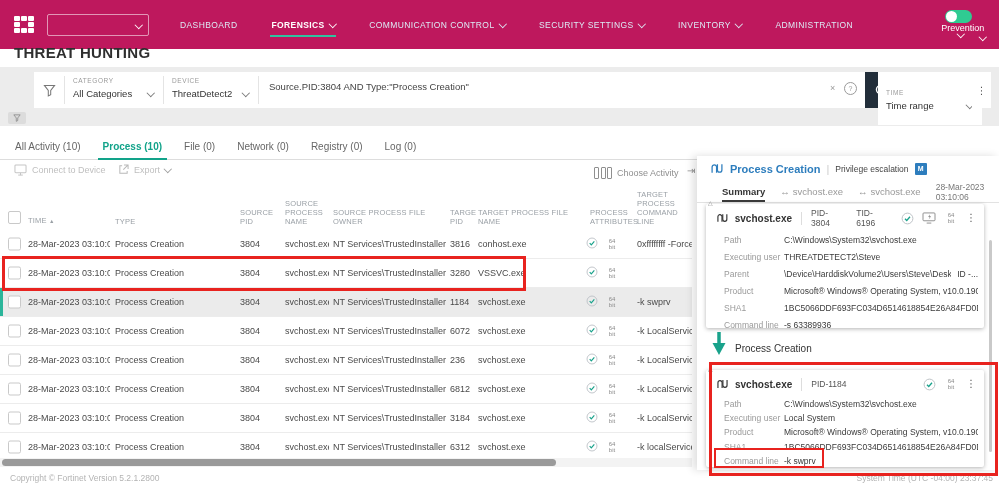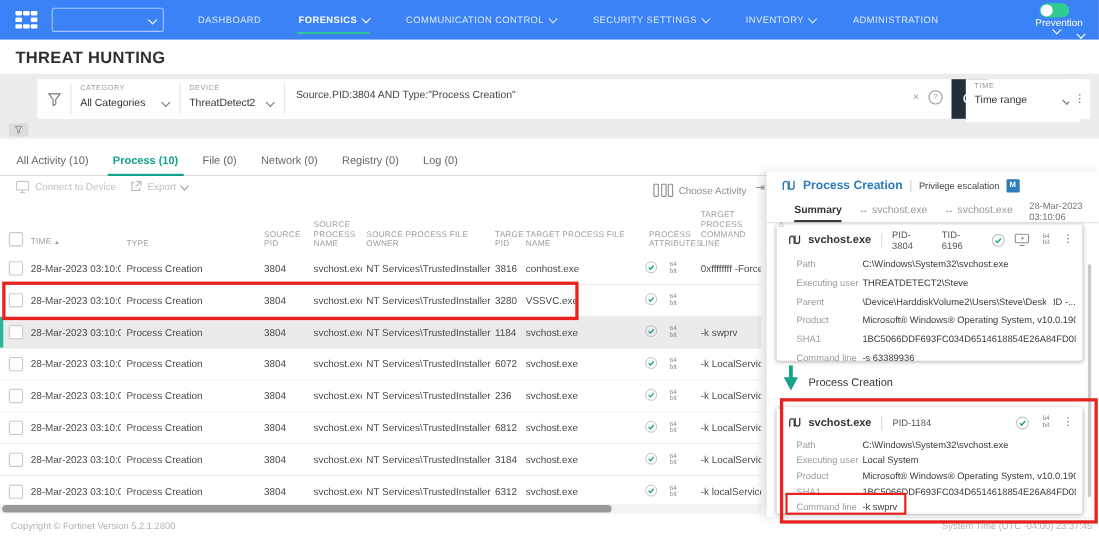--- a/index.html
+++ b/index.html
@@ -1,19 +1,19 @@
 <!DOCTYPE html>
 <html><head>
 <meta charset="utf-8">
 <style>
   html,body{margin:0;padding:0;background:#fff;}
   #root{position:relative;width:999px;height:489px;background:#fff;overflow:hidden;
         font-family:"Liberation Sans",sans-serif;-webkit-font-smoothing:antialiased;}
   
-  .navbar{position:absolute;top:0;left:0;right:0;height:36px;background:#3b82f6;display:flex;align-items:center;color:#fff;}
+  .navbar{position:absolute;top:0;left:0;right:0;height:49px;background:#be185d;display:flex;align-items:center;color:#fff;}
   .logo{width:20px;height:17px;margin-left:14px;display:grid;grid-template-columns:repeat(3,1fr);grid-template-rows:repeat(3,1fr);gap:1.5px;}
   .logo span{background:#fff;border-radius:1px;}
   .logo span.hole{background:transparent;}
   .nav-dd{width:100px;height:20px;border:1px solid rgba(255,255,255,.55);border-radius:2px;margin-left:13px;position:relative;}
   .nav-dd .chev{position:absolute;right:7px;top:7px;}
   .chev{display:inline-block;width:4.5px;height:4.5px;border-right:1.2px solid currentColor;border-bottom:1.2px solid currentColor;transform:rotate(45deg);}
   .nav-menu{display:flex;margin-left:14px;height:35px;}
   .nav-item{font-size:8.5px;letter-spacing:.4px;padding:0 17px;display:flex;align-items:center;gap:5px;position:relative;color:#ddeaf5;cursor:pointer;}
   .nav-item .chev{margin-top:-2px;}
   .nav-item.active{color:#fff;font-weight:bold;}
@@ -34,21 +34,21 @@
   .f-block{width:82px;padding:5px 8px 0 8px;cursor:pointer;position:relative;}
   .f-block.device{width:78px;}
   .f-label{font-size:6.5px;color:#9a9a9a;letter-spacing:.6px;}
   .f-value{font-size:9.5px;color:#333;margin-top:3.5px;display:flex;align-items:center;justify-content:space-between;}
   .f-value .chev{color:#777;margin-right:2px;}
   .f-query{flex:1;padding:9px 10px 0 10px;font-size:9.5px;color:#444;white-space:nowrap;overflow:hidden;}
   .f-clear{width:14px;padding-top:11px;font-size:9px;color:#999;cursor:pointer;}
   .f-help{width:11px;height:11px;margin-top:10px;margin-right:8px;border:1px solid #9a9a9a;border-radius:50%;font-size:7px;color:#9a9a9a;
           display:flex;align-items:center;justify-content:center;cursor:pointer;}
   .search-btn{width:33px;background:#222e3a;display:flex;align-items:center;justify-content:center;cursor:pointer;}
-  .time-box{position:absolute;top:72px;left:878px;width:88px;height:36px;background:#fff;padding:3px 8px 0 8px;cursor:pointer;}
+  .time-box{position:absolute;top:72px;left:878px;width:88px;height:36px;background:#fff;padding:17px 8px 0 8px;cursor:pointer;}
   .more-box{position:absolute;top:72px;left:972px;width:19px;height:36px;background:#fff;display:flex;align-items:center;justify-content:center;
             font-size:10px;color:#555;cursor:pointer;}
   .mini-filter{position:absolute;top:112px;left:8px;width:18px;height:12px;background:#dcdcdc;border-radius:2px;display:flex;align-items:center;justify-content:center;cursor:pointer;}
   
   .tabs{position:absolute;top:134px;left:0;right:0;height:25px;border-bottom:1px solid #ddd;display:flex;padding-left:4px;background:#fff;}
   .tab{font-size:10px;color:#666;padding:0 11px;display:flex;align-items:center;position:relative;cursor:pointer;white-space:nowrap;}
   .tab.active{color:#12a38a;font-weight:bold;}
   .tab.active::after{content:"";position:absolute;left:6px;right:6px;bottom:-1px;height:2px;background:#12a38a;}
   
   .tb-btn{position:absolute;top:164px;display:flex;align-items:center;gap:5px;font-size:9px;color:#bfbfbf;cursor:pointer;justify-content:center;}

